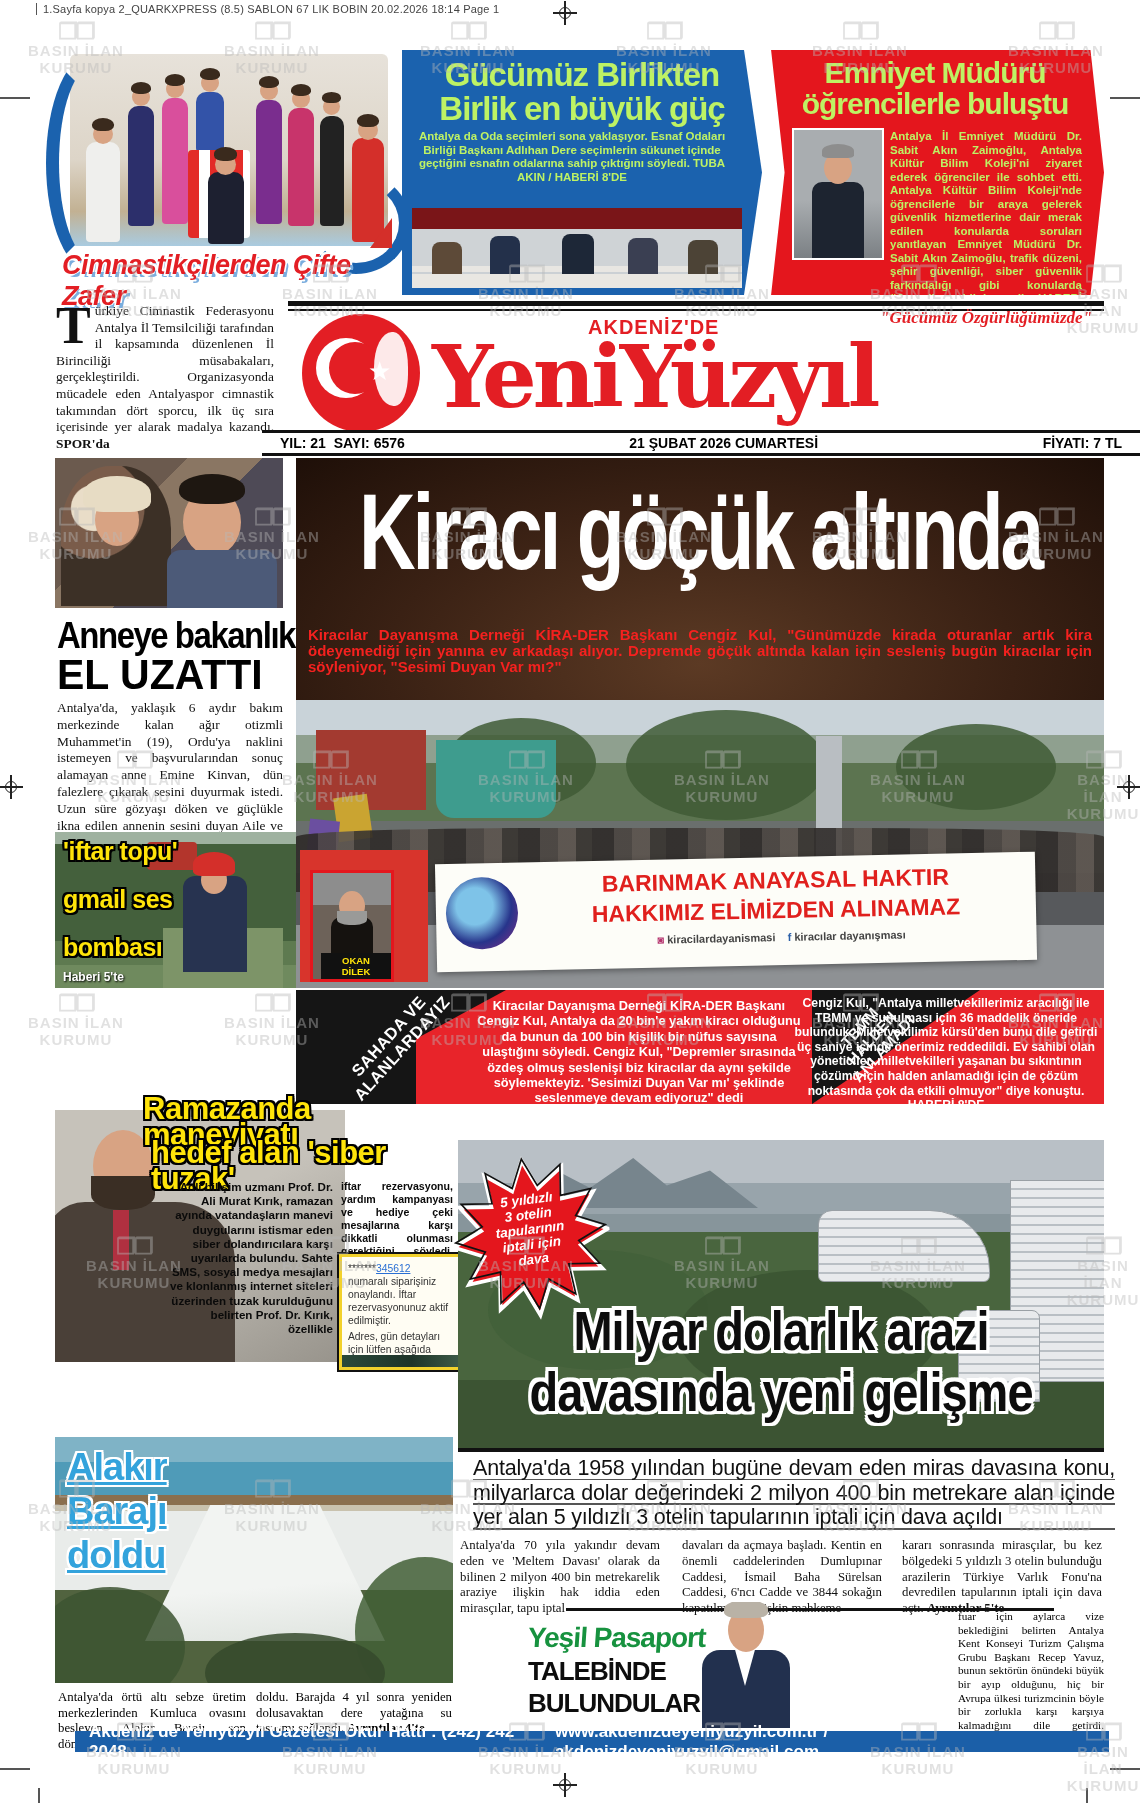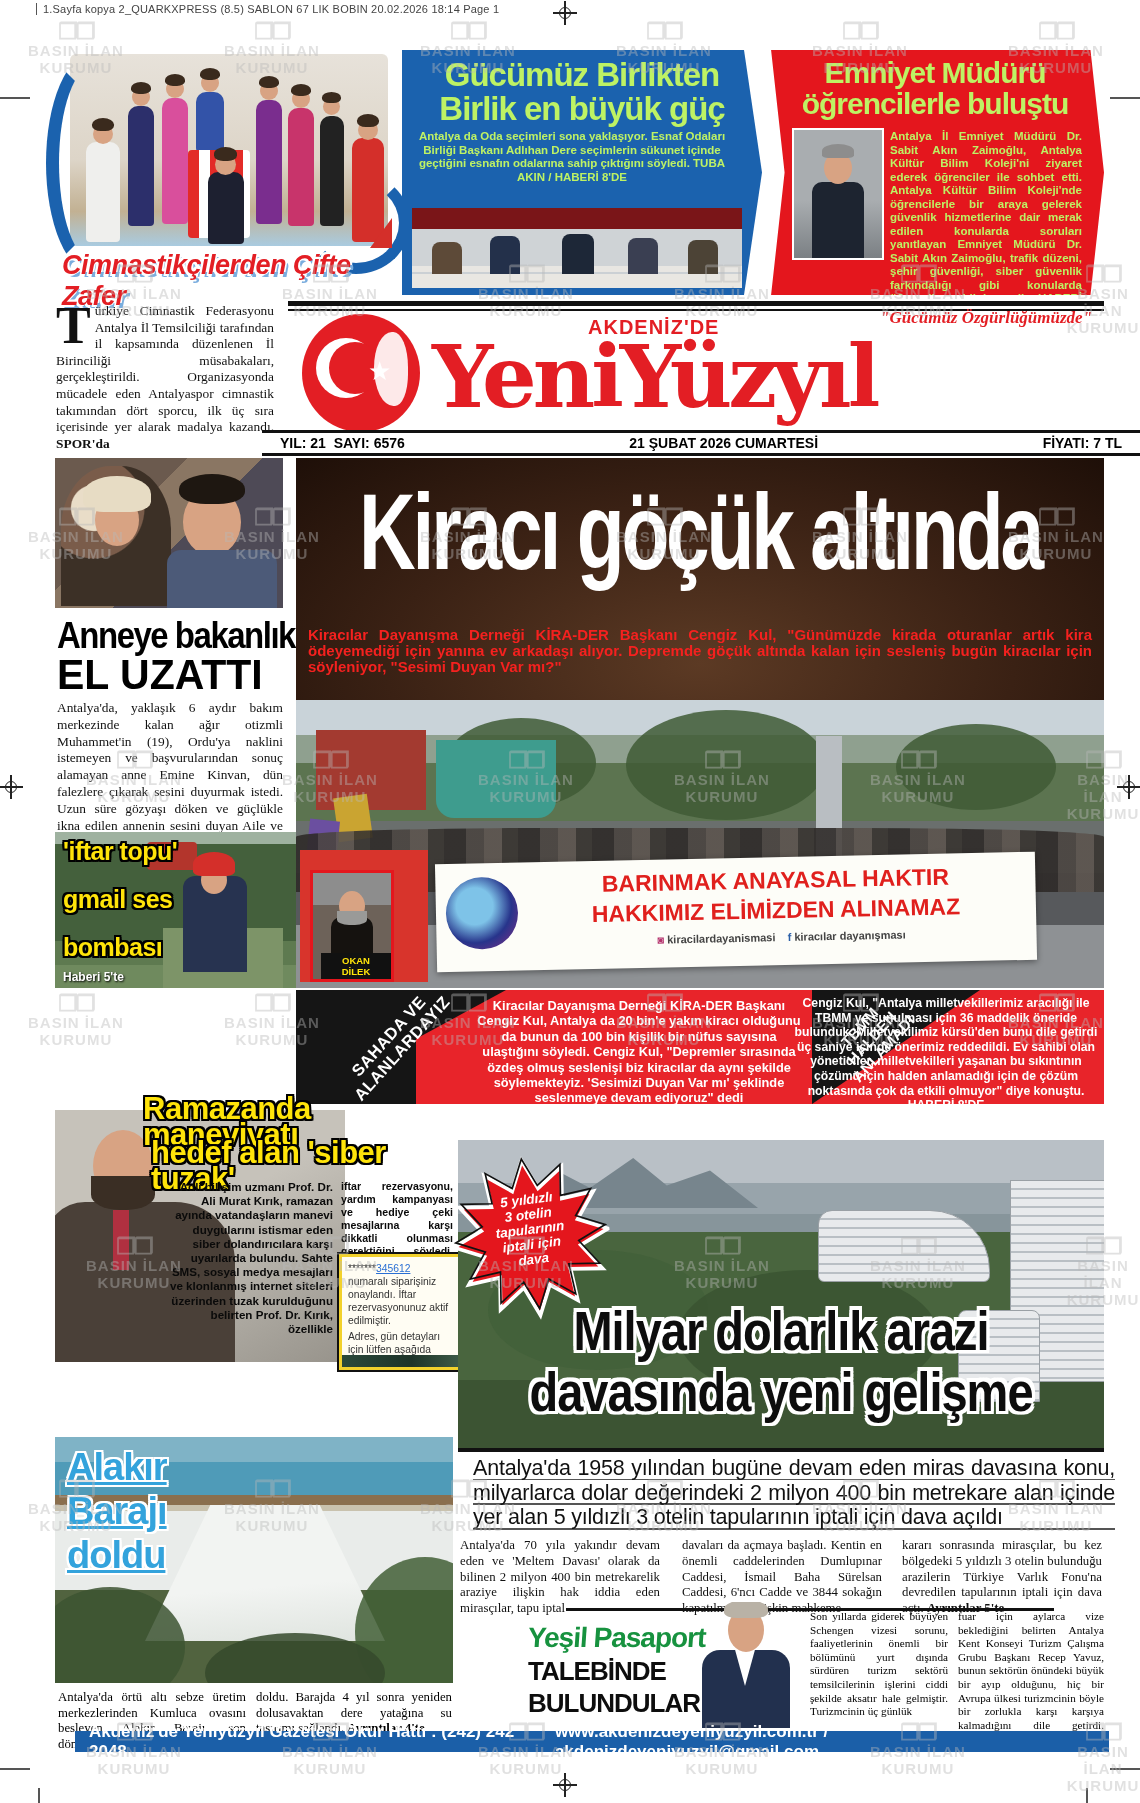--- a/index.html
+++ b/index.html
@@ -359,21 +359,20 @@
   <div class="abs" style="left:528px;top:1616px;width:576px;height:112px;">
     <div class="abs green-title" style="left:0;top:6px;transform:skewX(-4deg);">Yeşil Pasaport</div>
     <div class="abs black-title" style="left:0;top:40px;">TALEBİNDE</div>
     <div class="abs black-title" style="left:0;top:72px;">BULUNDULAR</div>
     <div class="abs" style="left:158px;top:-14px;width:118px;height:126px;overflow:hidden;">
       <div class="abs" style="left:16px;top:48px;width:88px;height:80px;background:#22304e;border-radius:18px 18px 0 0;"></div>
       <div class="abs" style="left:48px;top:44px;width:22px;height:40px;background:#fff;clip-path:polygon(0 0,100% 0,50% 100%);"></div>
       <div class="abs head" style="left:42px;top:6px;width:36px;height:44px;"></div>
       <div class="abs" style="left:38px;top:-2px;width:44px;height:18px;background:#b9b2a6;border-radius:50% 50% 30% 30%;"></div>
     </div>
-    <div class="abs serif just" style="left:282px;top:-6px;width:138px;font-size:11.2px;line-height:13.6px;">Son yıllarda giderek büyüyen Schengen vizesi sorunu, faaliyetlerinin önemli bir bölümünü yurt dışında sürdüren turizm sektörü temsilcilerinin işlerini ciddi şekilde aksatır hale gelmiştir. Turizmcinin üç günlük</div>
     <div class="abs serif just" style="left:430px;top:-6px;width:146px;font-size:11.2px;line-height:13.6px;"><span>fuar için aylarca vize beklediğini belirten Antalya Kent Konseyi Turizm Çalışma Grubu Başkanı Recep Yavuz, bunun sektörün önündeki büyük bir ayıp olduğunu, hiç bir Avrupa ülkesi turizmcinin böyle bir zorlukla karşı karşıya kalmadığını dile getirdi.  </span><b>Ayrıntılar 5'te</b></div>
   </div>
 
   <div class="abs footer-bar" style="left:75px;top:1731px;width:1006px;height:21px;">
     <span>Akdeniz'de Yeniyüzyıl Gazetesi Okur Hattı : (242) 242 2048</span>
     <span>www.akdenizdeyeniyuzyil.com.tr / akdenizdeyeniyuzyil@gmail.com</span>
   </div>
 
   <div id="wm-layer">
       <div class="wm-item" style="left: 28px; top: 22px;">

